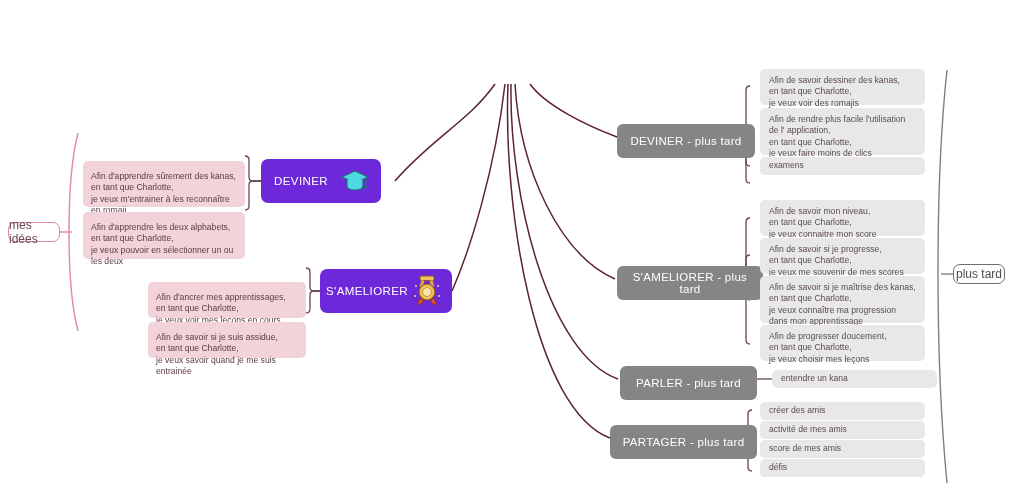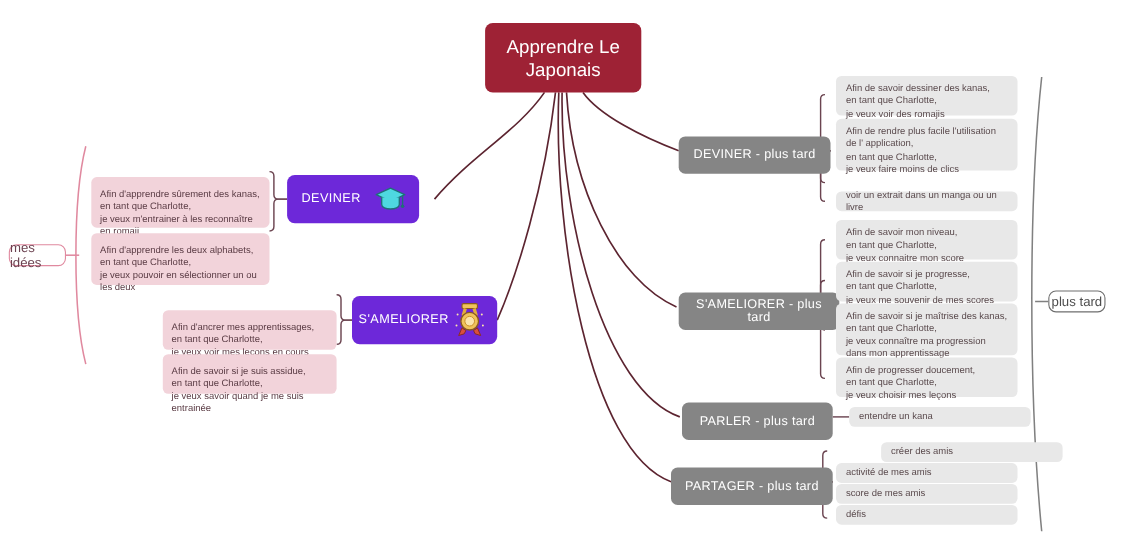--- a/index.html
+++ b/index.html
@@ -189,23 +189,20 @@
       <path d="M78,133 C66,180 66,285 78,331"></path>
       <path d="M60,232 L72,232"></path>
     </g>
 
     <g fill="none" stroke="#808080" stroke-width="1.4">
       <path d="M947,70 C935,180 935,360 947,483"></path>
       <path d="M941,274 L953,274"></path>
     </g>
   </svg>
 
-  <div class="central">
-    <span>Apprendre Le Japonais</span>
-  </div>
 
   <div class="chip chip-pink" style="left:8px; top:222px; width:52px; height:20px;">
     <span>mes idées</span>
   </div>
 
   <div class="chip chip-grey" style="left:953px; top:264px; width:52px; height:20px;">
     <span>plus tard</span>
   </div>
 
   <div class="cat-red" style="left:261px; top:159px; width:120px; height:44px;">
@@ -255,22 +252,22 @@
   <div class="cat-grey" style="left:617px; top:124px; width:138px; height:26px;">
     <span>DEVINER - plus tard</span>
   </div>
 
   <div class="leaf-grey" style="left:760px; top:69px; width:165px; height:36px;">
     <span>Afin de savoir dessiner des kanas,<br>en tant que Charlotte,<br>je veux voir des romajis</span>
   </div>
   <div class="leaf-grey" style="left:760px; top:108px; width:165px; height:47px;">
     <span>Afin de rendre plus facile l'utilisation de l' application,<br>en tant que Charlotte,<br>je veux faire moins de clics</span>
   </div>
-  <div class="leaf-grey single" style="left:760px; top:174px; width:165px; height:18px;">
-    <span>voir un extrait dans un manga ou un livre</span>
+  <div class="leaf-grey single" style="left:760px; top:157px; width:165px; height:18px;">
+    <span>examens</span>
   </div>
 
   <div class="cat-grey" style="left:617px; top:266px; width:146px; height:26px;">
     <span>S'AMELIORER - plus tard</span>
   </div>
 
   <div class="leaf-grey" style="left:760px; top:200px; width:165px; height:36px;">
     <span>Afin de savoir mon niveau,<br>en tant que Charlotte,<br>je veux connaitre mon score</span>
   </div>
   <div class="leaf-grey" style="left:760px; top:238px; width:165px; height:36px;">
@@ -286,21 +283,21 @@
   <div class="cat-grey" style="left:620px; top:366px; width:137px; height:26px;">
     <span>PARLER - plus tard</span>
   </div>
   <div class="leaf-grey single" style="left:772px; top:370px; width:165px; height:18px;">
     <span>entendre un kana</span>
   </div>
 
   <div class="cat-grey" style="left:610px; top:425px; width:147px; height:26px;">
     <span>PARTAGER - plus tard</span>
   </div>
-  <div class="leaf-grey single" style="left:760px; top:402px; width:165px; height:18px;margin-left:41px;">
+  <div class="leaf-grey single" style="left:760px; top:402px; width:165px; height:18px;">
     <span>créer des amis</span>
   </div>
   <div class="leaf-grey single" style="left:760px; top:421px; width:165px; height:18px;">
     <span>activité de mes amis</span>
   </div>
   <div class="leaf-grey single" style="left:760px; top:440px; width:165px; height:18px;">
     <span>score de mes amis</span>
   </div>
   <div class="leaf-grey single" style="left:760px; top:459px; width:165px; height:18px;">
     <span>défis</span>

